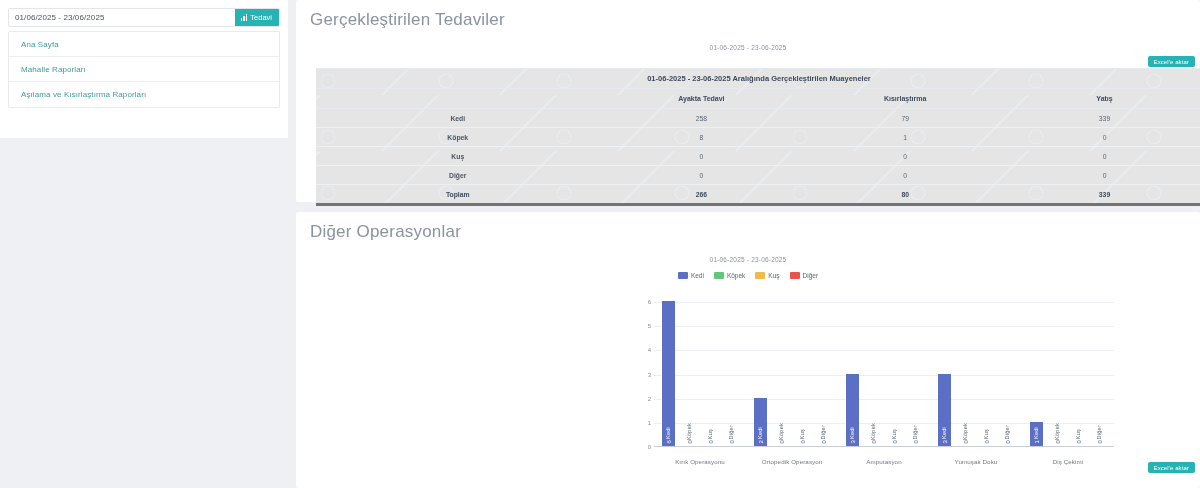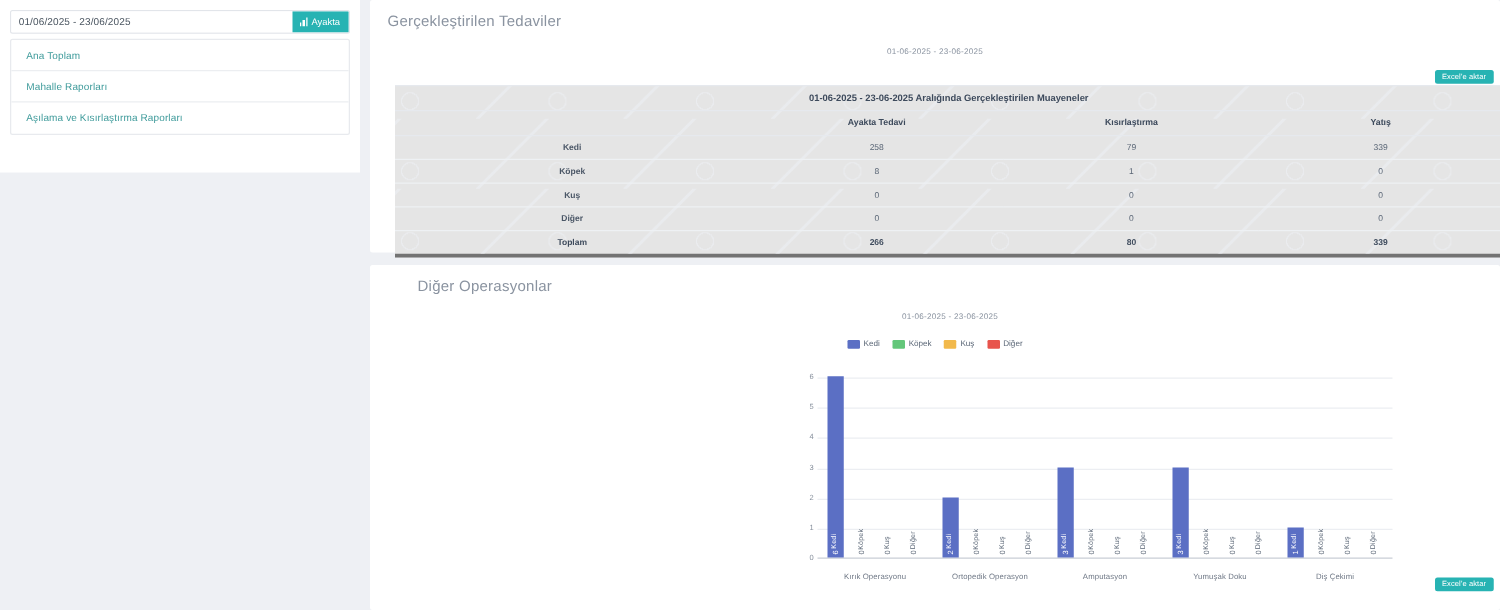--- a/index.html
+++ b/index.html
@@ -83,24 +83,24 @@
     width: 904px; height: 488px;
     background: transparent;
   }
   .card {
     background: #ffffff;
     border-radius: 2px;
     position: absolute;
     left: 0; width: 904px;
   }
   .card-1 { top: 0; height: 202px; }
-  .card-2 { top: 212px; height: 276px; padding-left: 24px; }
+  .card-2 { top: 212px; height: 276px; }
 
   .card-title {
-    font-size: 12px;
+    font-size: 17px;
     color: #8a93a0;
     padding: 10px 0 0 14px;
     letter-spacing: 0.2px;
     font-weight: 400;
   }
   .card-daterange {
     text-align: center;
     font-size: 6.5px;
     color: #8a93a0;
     margin-top: 14px;
@@ -276,27 +276,27 @@
   <div class="left-col">
 
     <div class="filter-row">
       <input class="date-input" type="text" value="01/06/2025 - 23/06/2025" style="">
       <button class="report-btn">
         <span class="bars">
             <i></i>
             <i></i>
             <i></i>
           </span>
-        <span>Ayakta</span>
+        <span>Tedavi</span>
       </button>
     </div>
 
     <div class="nav-list">
       <div class="nav-item">
-        <span>Ana Toplam</span>
+        <span>Ana Sayfa</span>
       </div>
       <div class="nav-item">
         <span>Mahalle Raporları</span>
       </div>
       <div class="nav-item">
         <span>Aşılama ve Kısırlaştırma Raporları</span>
       </div>
     </div>
   </div>
 

